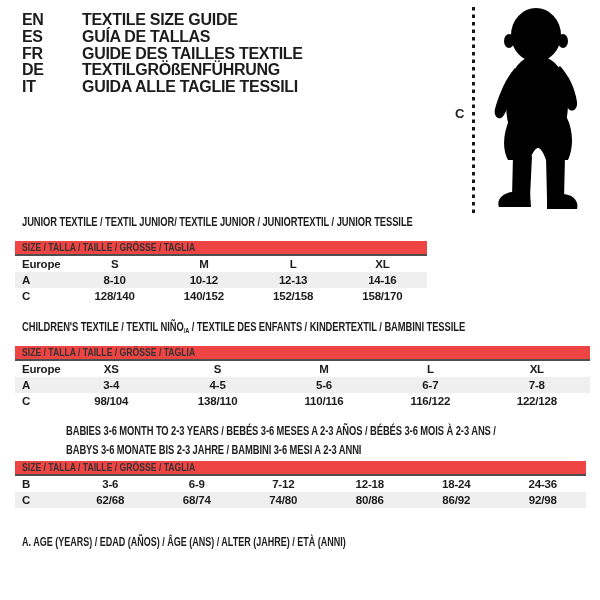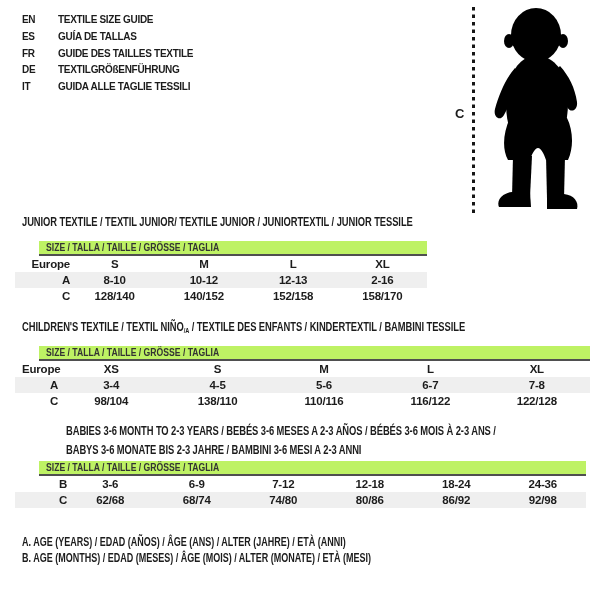--- a/index.html
+++ b/index.html
@@ -3,44 +3,44 @@
 <meta charset="utf-8">
 <style>
   html,body { margin:0; padding:0; background:#ffffff; }
   .page {
     position:relative; width:600px; height:600px; background:#ffffff;
     font-family:"Liberation Sans", sans-serif; font-weight:700; color:#1c1c1c;
     overflow:hidden;
   }
   
   .langs { position:absolute; left:22px; top:12px; }
-  .lang-row { display:flex; line-height:16.8px; font-size:10px; letter-spacing:-0.3px; white-space:nowrap; }
+  .lang-row { display:flex; line-height:16.8px; font-size:16px; letter-spacing:-0.3px; white-space:nowrap;gap:24px; }
   .lang-code { width:36px; flex:0 0 36px; }
   
   .dash-line { position:absolute; left:472px; top:7px; }
   .c-label { position:absolute; left:455px; top:106px; font-size:13px; }
   .baby { position:absolute; left:484px; top:6px; }
   
   .cond { display:inline-block; transform:scaleX(0.75); transform-origin:0 50%; white-space:nowrap; }
   
   .sec-title { position:absolute; left:22px; font-size:12.5px; line-height:14px; letter-spacing:-0.1px; }
   .sec-title.two-line { line-height:18.5px;margin-left:44px; }
   .sub-a { font-size:7.5px; vertical-align:-2px; }
   
   .size-table { position:absolute; left:15px; }
   .bar {
-    height:13px; line-height:13px; background:#bef264; border-bottom:2px solid #4f4f4f;
-    padding-left:7px; font-size:11.5px; color:#333333;margin-left:24px;
+    height:13px; line-height:13px; background:#ef4444; border-bottom:2px solid #4f4f4f;
+    padding-left:7px; font-size:11.5px; color:#333333;
   }
   .size-table table { border-collapse:collapse; table-layout:fixed; width:100%; }
   .size-table td {
     height:16px; padding:0; font-size:11.5px; letter-spacing:-0.2px;
     text-align:center; white-space:nowrap; overflow:visible; font-weight:700;
   }
-  .size-table td.lbl { text-align:right; padding-left:7px; }
+  .size-table td.lbl { text-align:left; padding-left:7px; }
   .size-table tr.shade { background:#efefef; }
   
   .footnotes { position:absolute; left:22px; top:534px; font-size:12px; line-height:16.2px; }
   .footnotes div { white-space:nowrap; }
 </style>
 </head>
 <body>
 
 <div class="page">
 
@@ -112,21 +112,21 @@
         <td>S</td>
         <td>M</td>
         <td>L</td>
         <td>XL</td>
       </tr>
       <tr class="shade">
         <td class="lbl">A</td>
         <td>8-10</td>
         <td>10-12</td>
         <td>12-13</td>
-        <td>2-16</td>
+        <td>14-16</td>
       </tr>
       <tr>
         <td class="lbl">C</td>
         <td>128/140</td>
         <td>140/152</td>
         <td>152/158</td>
         <td>158/170</td>
       </tr>
     </tbody>
       </table>
@@ -213,16 +213,15 @@
         <td>80/86</td>
         <td>86/92</td>
         <td>92/98</td>
       </tr>
     </tbody>
       </table>
   </div>
 
   <div class="footnotes">
     <div><span class="cond">A. AGE (YEARS) / EDAD (AÑOS) / ÂGE (ANS) / ALTER (JAHRE) / ETÀ (ANNI)</span></div>
-    <div><span class="cond">B. AGE (MONTHS) / EDAD (MESES) / ÂGE (MOIS) / ALTER (MONATE) / ETÀ (MESI)</span></div>
   </div>
 
 </div>
 
 </body></html>

